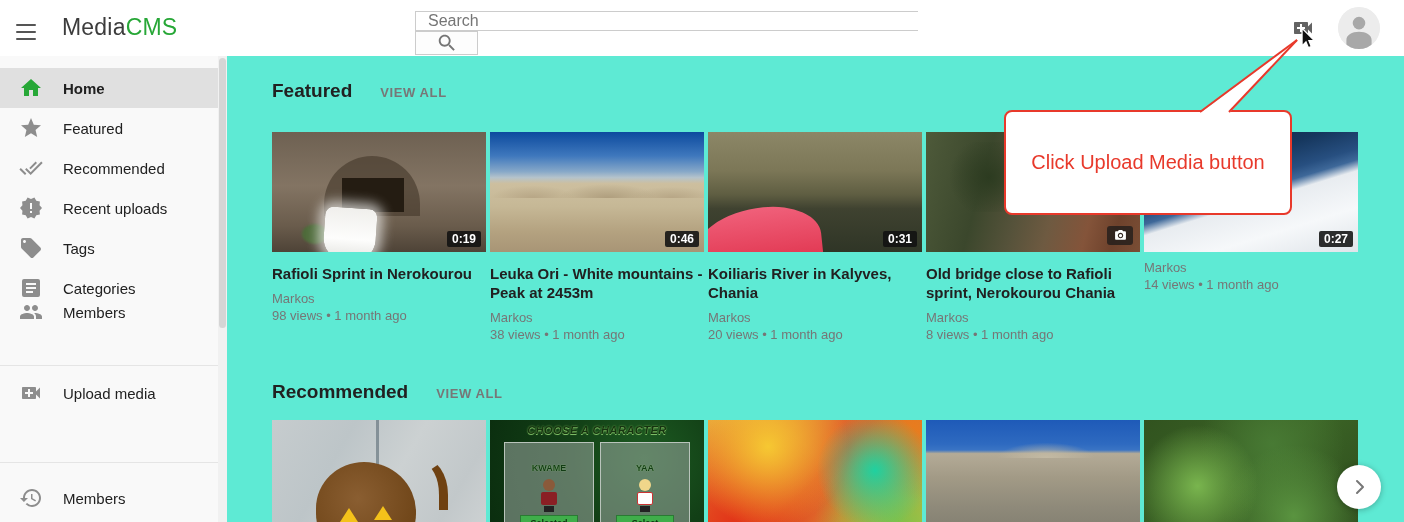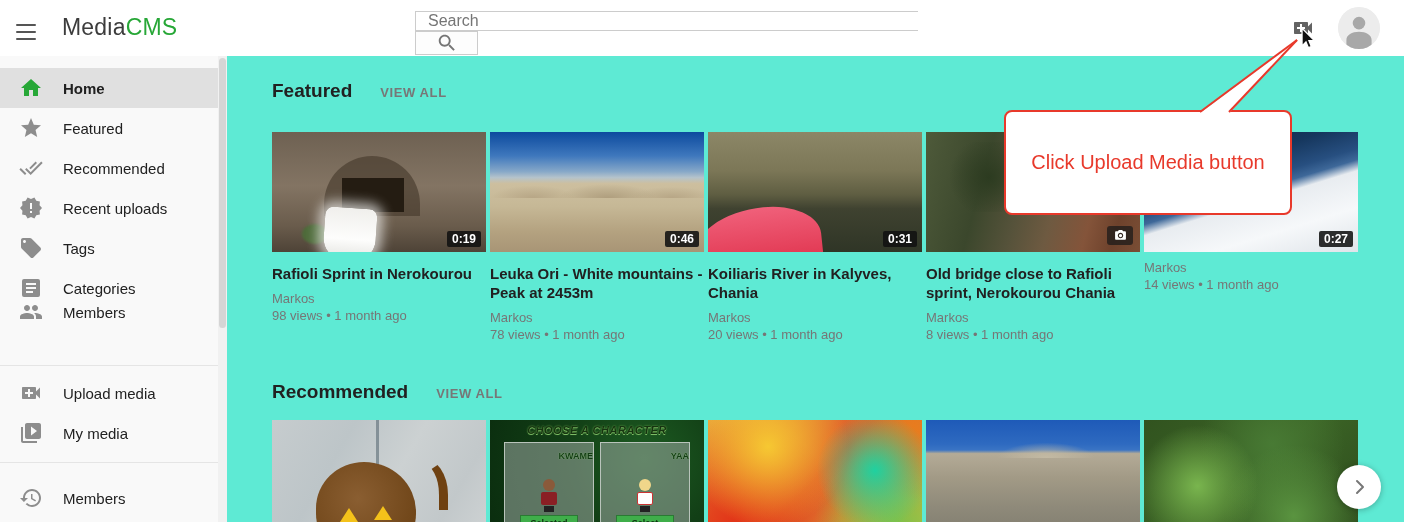--- a/index.html
+++ b/index.html
@@ -64,21 +64,21 @@
   .r1 { background:linear-gradient(120deg,#c6ccce 0%,#bdc5c8 30%,#ccd1d2 55%,#c2c8ca 80%,#cfd3d4 100%); }
   .r1 .seam { position:absolute; left:104px; top:0; width:3px; height:70px; background:#5a6a74; opacity:0.6; }
   .r1 .pumpkin { position:absolute; left:44px; top:42px; width:100px; height:96px; background:radial-gradient(circle at 42% 38%,#8a5e31,#6f4518 75%); border-radius:48% 52% 46% 46%; }
   .r1 .stem { position:absolute; left:96px; top:-4px; width:36px; height:52px; border-right:9px solid #6f4111; border-top:6px solid transparent; border-radius:0 70% 0 0; }
   .r1 .eye { position:absolute; width:0; height:0; border-left:9px solid transparent; border-right:9px solid transparent; border-bottom:14px solid #f4c21a; }
   .r1 .eye.l { left:24px; top:46px; } .r1 .eye.r { left:58px; top:44px; }
   .r2 { background:radial-gradient(circle at 72% 32%,#1d5c22 0%,#123f16 45%,#0a2c0e 100%); }
   .r2 .g-title { position:absolute; left:0; top:4px; width:100%; text-align:center; font-size:11px; font-weight:bold; font-style:italic; color:#163310; text-shadow:0 0 2px #6fae50, 0 1px 0 #7fbf6a; letter-spacing:0.5px; }
   .r2 .panel { position:absolute; top:22px; width:90px; height:110px; background:rgba(158,170,164,0.55); border:1px solid #b9c4bb; }
   .r2 .panel.pl { left:14px; } .r2 .panel.pr { right:14px; }
-  .r2 .p-name { margin-top:8px; text-align:right; font-size:9px; font-weight:bold; color:#123b14; text-shadow:0 0 1px #9fd18a; }
+  .r2 .p-name { margin-top:20px; text-align:center; font-size:9px; font-weight:bold; color:#123b14; text-shadow:0 0 1px #9fd18a; }
   .r2 .char { position:absolute; left:50%; top:36px; transform:translateX(-50%); width:18px; height:34px; }
   .r2 .char .head { width:12px; height:12px; border-radius:50%; margin:0 auto; }
   .r2 .char .body { width:16px; height:13px; margin:1px auto 0; border-radius:2px; }
   .r2 .char .legs { width:10px; height:6px; margin:1px auto 0; background:#222; }
   .r2 .pl .head { background:#8a5a3a; } .r2 .pl .body { background:#8a1f24; }
   .r2 .pr .head { background:#f0d68a; } .r2 .pr .body { background:#fff; border:1px solid #c33; }
   .r2 .g-btn { position:absolute; top:95px; width:58px; height:16px; background:#3fae4a; border:1px solid #2a7a33; color:#0d3311; font-size:9px; font-weight:bold; display:flex; align-items:center; justify-content:center; }
   .r2 .g-btn.bl { left:30px; } .r2 .g-btn.br { right:30px; }
   .r3 { background:radial-gradient(circle at 78% 42%,#1fd1a0 0%,rgba(31,209,160,0) 32%),radial-gradient(circle at 28% 22%,#f6c832 0%,rgba(246,200,50,0) 45%),radial-gradient(circle at 96% 8%,#e87c1e 0%,rgba(232,124,30,0) 30%),radial-gradient(circle at 12% 88%,#e23418 0%,rgba(226,52,24,0) 50%),radial-gradient(circle at 88% 88%,#7cc24a 0%,rgba(124,194,74,0) 38%),linear-gradient(135deg,#e8a23c 0%,#e05a28 50%,#d8c840 100%); }
   .r4 { background:linear-gradient(180deg,#1e5ab8 0%,#2e6ac0 20%,#3a74c4 25%,#b4ab97 28%,#a29a86 48%,#8f8a7a 72%,#7e7a6d 100%); }
@@ -173,26 +173,20 @@
         </svg>
       <span class="ni-label">Members</span>
     </div>
     <div class="sb-divider" style="top:309px;"></div>
     <div class="nav-item" style="top:317px;">
       <svg class="ni-icon" viewBox="0 0 24 24">
           <path fill="#8d8d8d" d="M17 10.5V7c0-.55-.45-1-1-1H4c-.55 0-1 .45-1 1v10c0 .55.45 1 1 1h12c.55 0 1-.45 1-1v-3.5l4 4v-11l-4 4zM14 13h-3v3H9v-3H6v-2h3V8h2v3h3v2z"></path>
         </svg>
       <span class="ni-label">Upload media</span>
     </div>
-    <div class="nav-item" style="top:357px;">
-      <svg class="ni-icon" viewBox="0 0 24 24">
-          <path fill="#8d8d8d" d="M4 6H2v14c0 1.1.9 2 2 2h14v-2H4V6zm16-4H8c-1.1 0-2 .9-2 2v12c0 1.1.9 2 2 2h12c1.1 0 2-.9 2-2V4c0-1.1-.9-2-2-2zm-8 12.5v-9l6 4.5-6 4.5z"></path>
-        </svg>
-      <span class="ni-label">My media</span>
-    </div>
     <div class="sb-divider" style="top:406px;"></div>
     <div class="nav-item" style="top:422px;">
       <svg class="ni-icon" viewBox="0 0 24 24">
           <path fill="#8d8d8d" d="M13 3c-4.97 0-9 4.03-9 9H1l3.89 3.89.07.14L9 12H6c0-3.87 3.13-7 7-7s7 3.13 7 7-3.13 7-7 7c-1.93 0-3.68-.79-4.94-2.06l-1.42 1.42A8.954 8.954 0 0 0 13 21c4.97 0 9-4.03 9-9s-4.03-9-9-9zm-1 5v5l4.28 2.54.72-1.21-3.5-2.08V8h-1.5z"></path>
         </svg>
       <span class="ni-label">Members</span>
     </div>
   </div>
   <div class="sb-scroll-track">
     <div class="sb-scroll-thumb"></div>
@@ -218,21 +212,21 @@
       <div class="card-meta">98 views • 1 month ago</div>
     </div>
 
     <div class="card">
       <div class="thumb t2">
         <div class="hills"></div>
         <span class="duration">0:46</span>
       </div>
       <div class="card-title">Leuka Ori - White mountains - Peak at 2453m</div>
       <div class="card-author">Markos</div>
-      <div class="card-meta">78 views • 1 month ago</div>
+      <div class="card-meta">38 views • 1 month ago</div>
     </div>
 
     <div class="card">
       <div class="thumb t3">
         <div class="kayak"></div>
         <span class="duration">0:31</span>
       </div>
       <div class="card-title">Koiliaris River in Kalyves, Chania</div>
       <div class="card-author">Markos</div>
       <div class="card-meta">20 views • 1 month ago</div>

